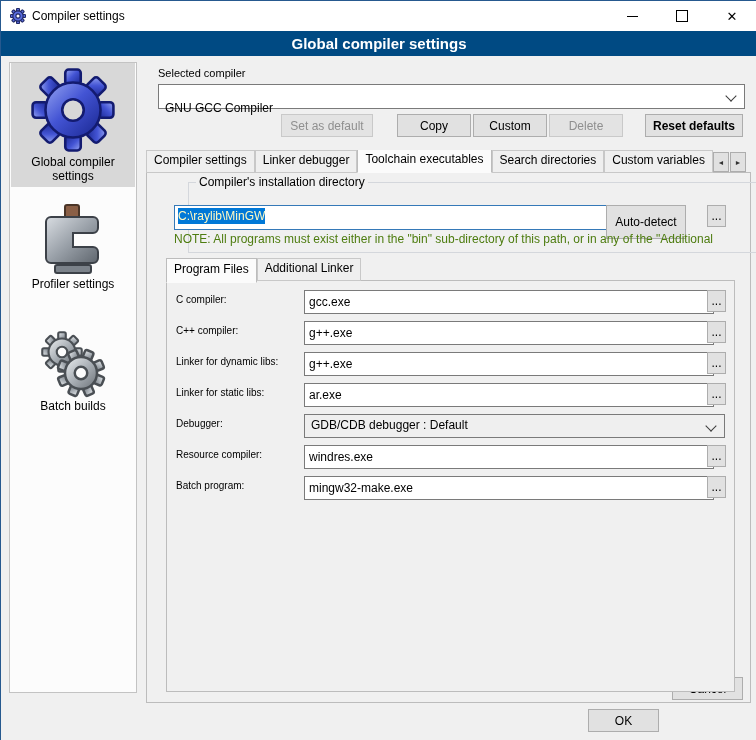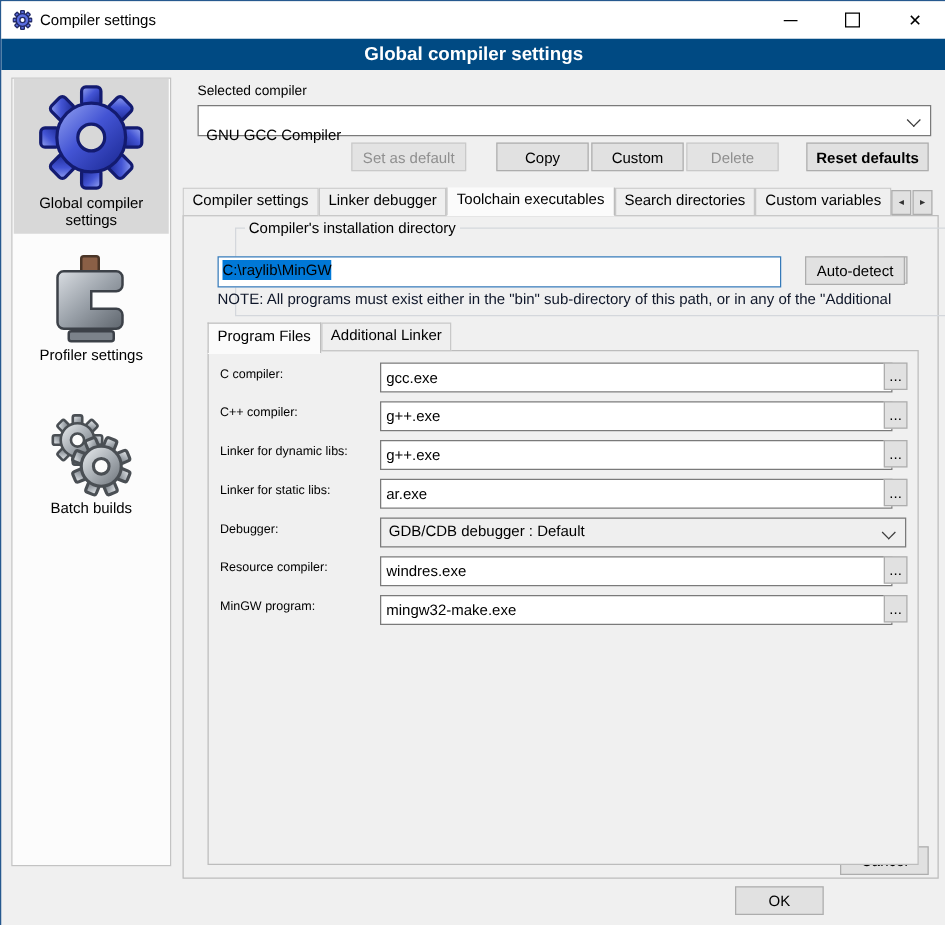--- a/index.html
+++ b/index.html
@@ -52,24 +52,24 @@
        font-size:12px;white-space:nowrap;cursor:default;}
   .tab.active{height:23px;background:#fbfbfb;border-color:#bcbcbc;border-bottom:1px solid #fbfbfb;line-height:21px;}
   .tabarrow{position:absolute;top:151px;width:16px;height:20px;background:#e1e1e1;border:1px solid #adadad;
             font-size:7px;padding:0;z-index:2;color:#333;cursor:default;}
   .ta-left{left:712px}.ta-right{left:729px}
   
   .groupbox{position:absolute;left:165px;top:181px;width:567px;height:69px;border:1px solid #d4d7dc;z-index:1;margin-left:22px;}
   .group-title{position:absolute;left:7px;top:-8px;background:#f0f0f0;padding:0 3px;font-size:12px;white-space:nowrap;}
   .dirinput{position:absolute;left:173px;top:204px;width:446px;height:23px;background:#fff;border:1px solid #3579b8;
             z-index:2;line-height:21px;padding-left:3px;overflow:hidden;white-space:nowrap;cursor:text;}
-  .seltext{background:#0078d7;color:#000000;padding:1px 0;font-size:12px;}
+  .seltext{background:#0078d7;color:#fef9c3;padding:1px 0;font-size:12px;}
   .d-dir{left:621px;top:204px;width:19px;height:23px;z-index:2;}
-  .b-autodetect{left:643px;top:204px;width:80px;height:23px;z-index:2;}
-  .note{position:absolute;left:173px;top:231px;width:553px;color:#0f172a;font-size:12px;
+  .b-autodetect{left:605px;top:204px;width:80px;height:34px;z-index:2;}
+  .note{position:absolute;left:173px;top:231px;width:553px;color:#4d7c0f;font-size:12px;
         white-space:nowrap;overflow:hidden;z-index:2;}
   
   .innerpanel{position:absolute;left:165px;top:279px;width:567px;height:410px;background:#f0f0f0;border:1px solid #bcbcbc;z-index:1;}
   .innertabs{position:absolute;left:165px;top:257px;height:23px;display:flex;z-index:2;}
   
   .flabel{position:absolute;left:175px;font-size:10px;z-index:2;white-space:nowrap;}
   .finput{position:absolute;left:303px;width:400px;height:22px;border:1px solid #7a7a7a;background:#fff;
           font-family:inherit;font-size:12px;padding:0 4px;z-index:2;}
   .dots{width:19px;height:22px;left:706px;z-index:2;}
   .dbg-combo{left:303px;width:419px;height:22px;background:#efefef;z-index:2;}
@@ -265,20 +265,20 @@
   <span class="flabel l4">Debugger:</span>
   <div class="combo dbg-combo r4">
     <span class="combo-text">GDB/CDB debugger : Default</span>
     <span class="chev"></span>
   </div>
 
   <span class="flabel l5">Resource compiler:</span>
   <input class="finput r5" value="windres.exe" style="">
   <button class="btn dots r5">...</button>
 
-  <span class="flabel l6">MinGW program:</span>
+  <span class="flabel l6">Batch program:</span>
   <input class="finput r6" value="mingw32-make.exe" style="">
   <button class="btn dots r6">...</button>
 
   <button class="btn b-ok">OK</button>
   <button class="btn b-cancel">Cancel</button>
 
 </div>
 
 </body></html>

